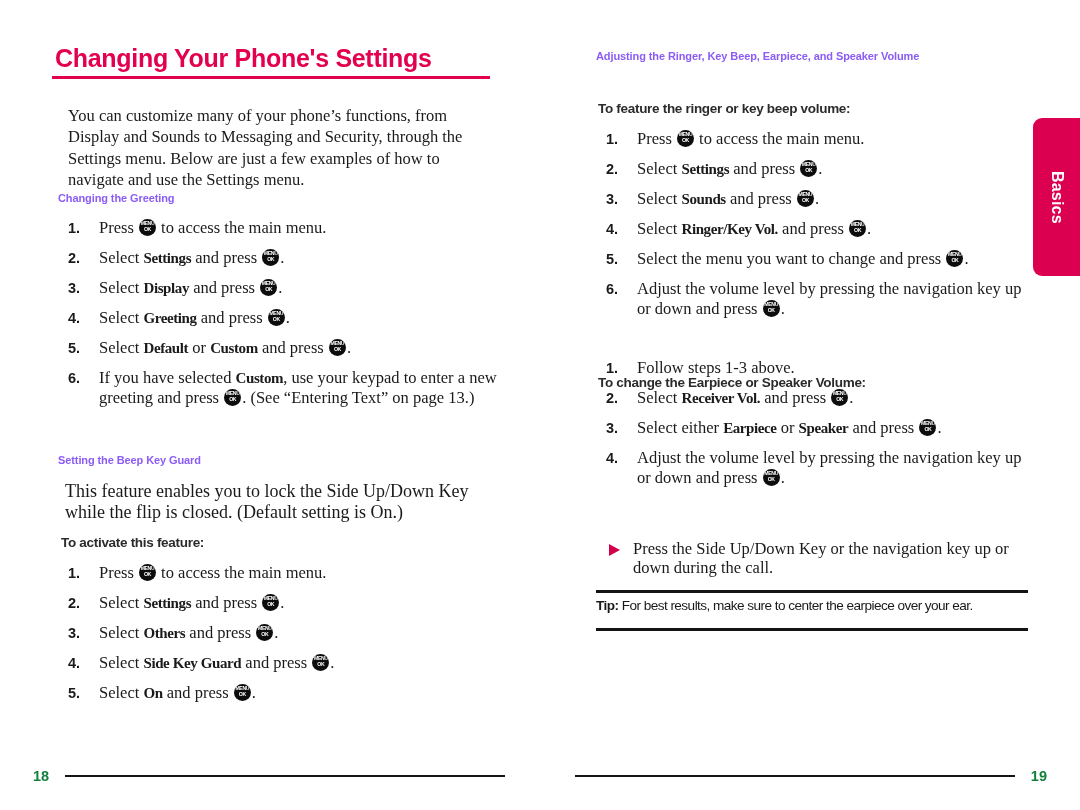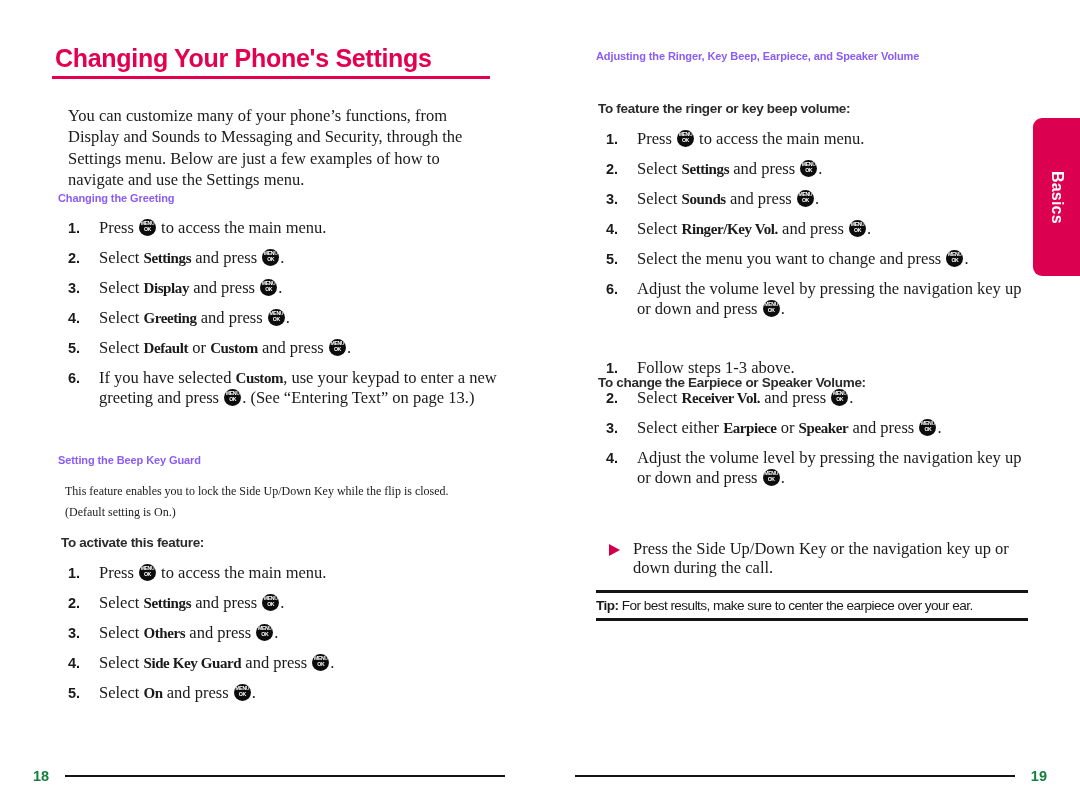--- a/index.html
+++ b/index.html
@@ -162,21 +162,21 @@
   .menukey i.k2 { top: 8.0px; font-size: 5.2px; line-height: 5.5px; }
 
   
   .tipbox {
     position: absolute;
     left: 596px;
     top: 590px;
     width: 432px;
     border-top: 3px solid #141414;
     border-bottom: 3px solid #141414;
-    padding: 5px 0 5px 0;
+    padding: 5px 0 15px 0;
   }
   .tipbox .tiptext {
     font-family: "Liberation Sans", sans-serif;
     font-size: 13.6px;
     letter-spacing: -0.55px;
     color: #1a1a1a;
     white-space: nowrap;
   }
   .tipbox .tiptext b {
     font-weight: bold;
@@ -244,21 +244,21 @@
         <li><span class="num">2.</span><span class="txt">Select <b>Settings</b> and press <span class="menukey"><i class="k1">MENU</i><i class="k2">OK</i></span>.</span></li>
         <li><span class="num">3.</span><span class="txt">Select <b>Display</b> and press <span class="menukey"><i class="k1">MENU</i><i class="k2">OK</i></span>.</span></li>
         <li><span class="num">4.</span><span class="txt">Select <b>Greeting</b> and press <span class="menukey"><i class="k1">MENU</i><i class="k2">OK</i></span>.</span></li>
         <li><span class="num">5.</span><span class="txt">Select <b>Default</b> or <b>Custom</b> and press <span class="menukey"><i class="k1">MENU</i><i class="k2">OK</i></span>.</span></li>
         <li><span class="num">6.</span><span class="txt">If you have selected <b>Custom</b>, use your keypad to enter a new greeting and press <span class="menukey"><i class="k1">MENU</i><i class="k2">OK</i></span>. (See “Entering Text” on page 13.)</span></li>
       </ol>
 
     <div class="sec-head" style="left:58px; top:454px;">Setting the Beep Key Guard</div>
 
     <p style="position:absolute; left:65px; top:481px; width:425px; margin:0;
-              font-size:12px; line-height:21px;">This feature enables you to lock the Side Up/Down Key while the flip is closed. (Default setting is On.)</p>
+              font-size:18px; line-height:21px;">This feature enables you to lock the Side Up/Down Key while the flip is closed. (Default setting is On.)</p>
 
     <div class="subhead" style="left:61px; top:535px;">To activate this feature:</div>
 
     <ol class="steps" style="left:68px; top:563px; width:430px;">
         <li><span class="num">1.</span><span class="txt">Press <span class="menukey"><i class="k1">MENU</i><i class="k2">OK</i></span> to access the main menu.</span></li>
         <li><span class="num">2.</span><span class="txt">Select <b>Settings</b> and press <span class="menukey"><i class="k1">MENU</i><i class="k2">OK</i></span>.</span></li>
         <li><span class="num">3.</span><span class="txt">Select <b>Others</b> and press <span class="menukey"><i class="k1">MENU</i><i class="k2">OK</i></span>.</span></li>
         <li><span class="num">4.</span><span class="txt">Select <b>Side Key Guard</b> and press <span class="menukey"><i class="k1">MENU</i><i class="k2">OK</i></span>.</span></li>
         <li><span class="num">5.</span><span class="txt">Select <b>On</b> and press <span class="menukey"><i class="k1">MENU</i><i class="k2">OK</i></span>.</span></li>
       </ol>

